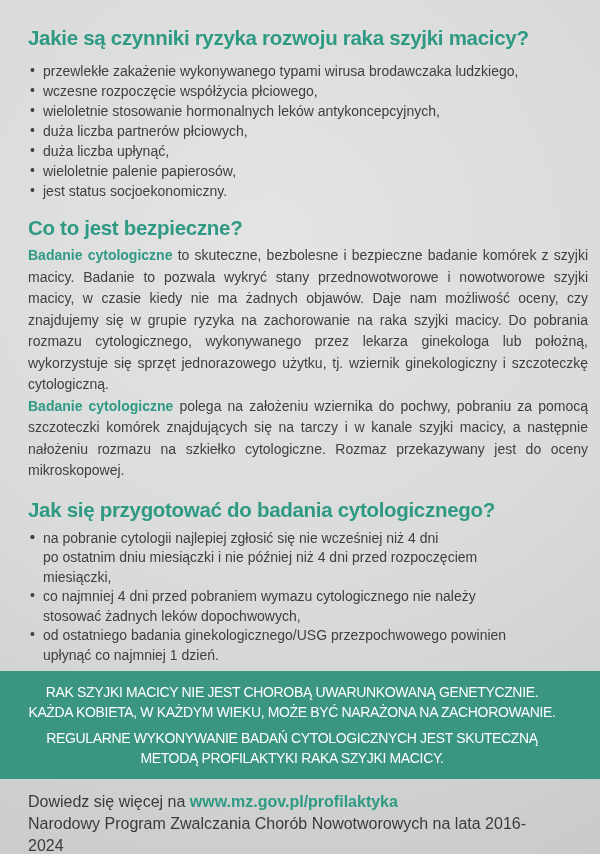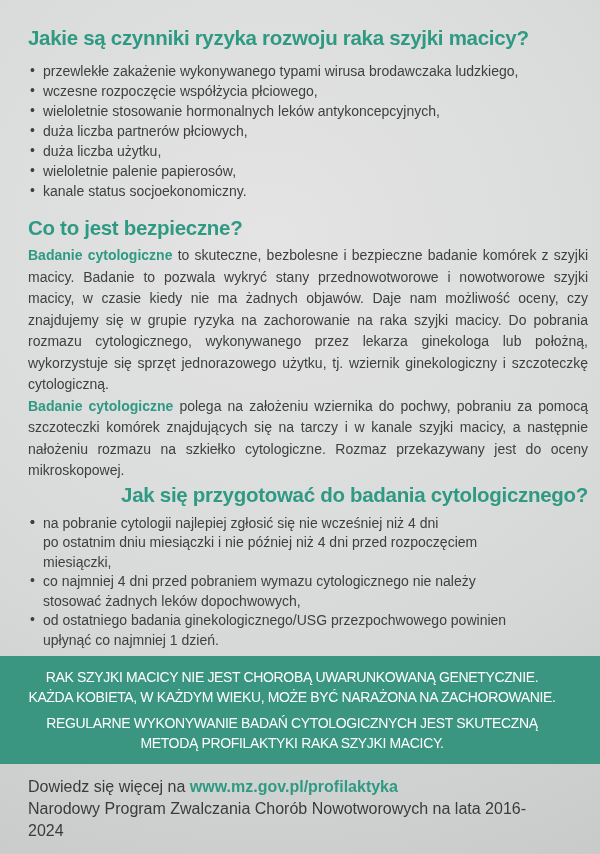--- a/index.html
+++ b/index.html
@@ -17,21 +17,21 @@
   .heading {
     margin: 0;
     color: #2e9a83;
     font-size: 20.5px;
     font-weight: 700;
     line-height: 26px;
     letter-spacing: -0.3px;
     white-space: nowrap;
   }
   .heading.mt2 { margin-top: 14px; }
-  .heading.mt3 { margin-top: 0; text-align: right; }
+  .heading.mt3 { margin-top: 15px; }
 
   ul.bullets {
     list-style: none;
     margin: 10px 0 0 0;
     padding: 0;
     font-size: 14px;
     line-height: 20px;
   }
   ul.bullets.tight { line-height: 19.5px; margin-top: 6px; }
   ul.bullets li {
@@ -84,23 +84,23 @@
 
 <div class="page">
   <div class="content">
 
     <h1 class="heading">Jakie są czynniki ryzyka rozwoju raka szyjki macicy?</h1>
     <ul class="bullets">
       <li><span class="dot">•</span><span class="li-text">przewlekłe zakażenie wykonywanego typami wirusa brodawczaka ludzkiego,</span></li>
       <li><span class="dot">•</span><span class="li-text">wczesne rozpoczęcie współżycia płciowego,</span></li>
       <li><span class="dot">•</span><span class="li-text">wieloletnie stosowanie hormonalnych leków antykoncepcyjnych,</span></li>
       <li><span class="dot">•</span><span class="li-text">duża liczba partnerów płciowych,</span></li>
-      <li><span class="dot">•</span><span class="li-text">duża liczba użytku,</span></li>
+      <li><span class="dot">•</span><span class="li-text">duża liczba upłynąć,</span></li>
       <li><span class="dot">•</span><span class="li-text">wieloletnie palenie papierosów,</span></li>
-      <li><span class="dot">•</span><span class="li-text">kanale status socjoekonomiczny.</span></li>
+      <li><span class="dot">•</span><span class="li-text">jest status socjoekonomiczny.</span></li>
     </ul>
 
     <h2 class="heading mt2">Co to jest bezpieczne?</h2>
     <p class="body-par first"><span class="lead">Badanie cytologiczne</span><span> to skuteczne, bezbolesne i bezpieczne badanie komórek z szyjki macicy. Badanie to pozwala wykryć stany przednowotworowe i nowotworowe szyjki macicy, w czasie kiedy nie ma żadnych objawów. Daje nam możliwość oceny, czy znajdujemy się w grupie ryzyka na zachorowanie na raka szyjki macicy. Do pobrania rozmazu cytologicznego, wykonywanego przez lekarza ginekologa lub położną, wykorzystuje się sprzęt jednorazowego użytku, tj. wziernik ginekologiczny i szczoteczkę cytologiczną.</span></p>
     <p class="body-par"><span class="lead">Badanie cytologiczne</span><span> polega na założeniu wziernika do pochwy, pobraniu za pomocą szczoteczki komórek znajdujących się na tarczy i w kanale szyjki macicy, a następnie nałożeniu rozmazu na szkiełko cytologiczne. Rozmaz przekazywany jest do oceny mikroskopowej.</span></p>
 
     <h2 class="heading mt3">Jak się przygotować do badania cytologicznego?</h2>
     <ul class="bullets tight">
       <li><span class="dot">•</span></li>
       <li><span class="dot">•</span><span class="li-text">na pobranie cytologii najlepiej zgłosić się nie wcześniej niż 4 dni

